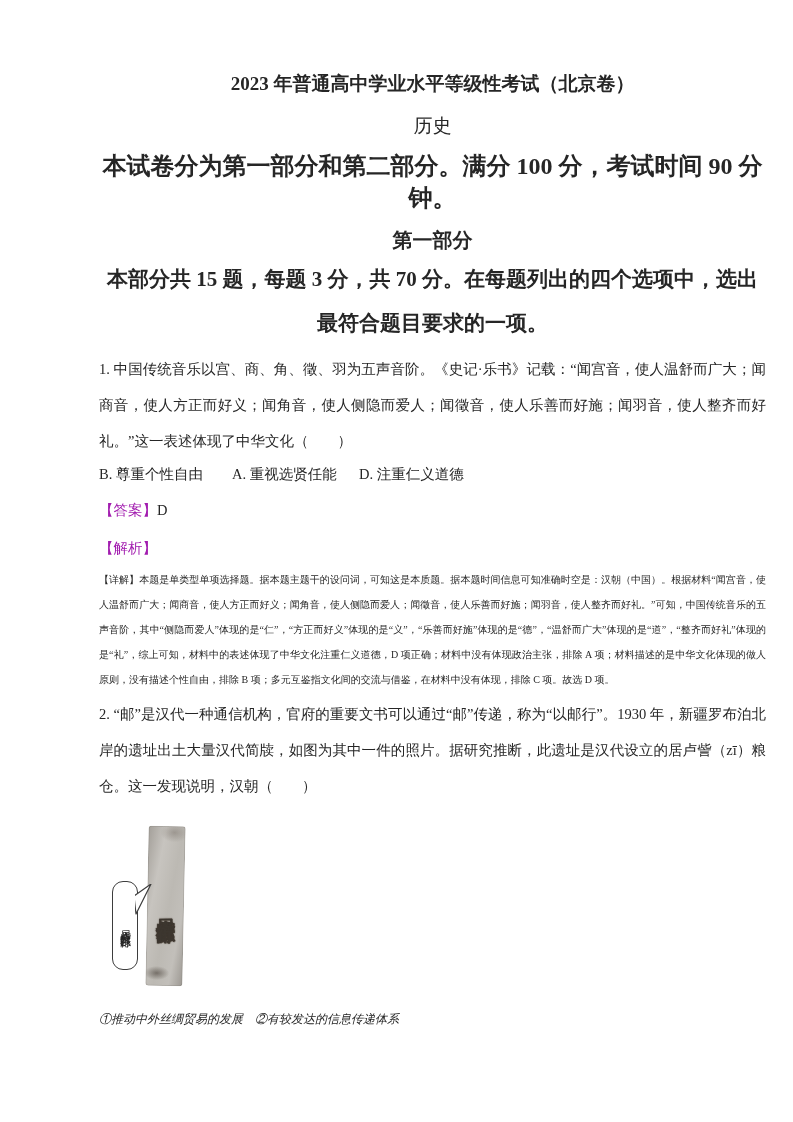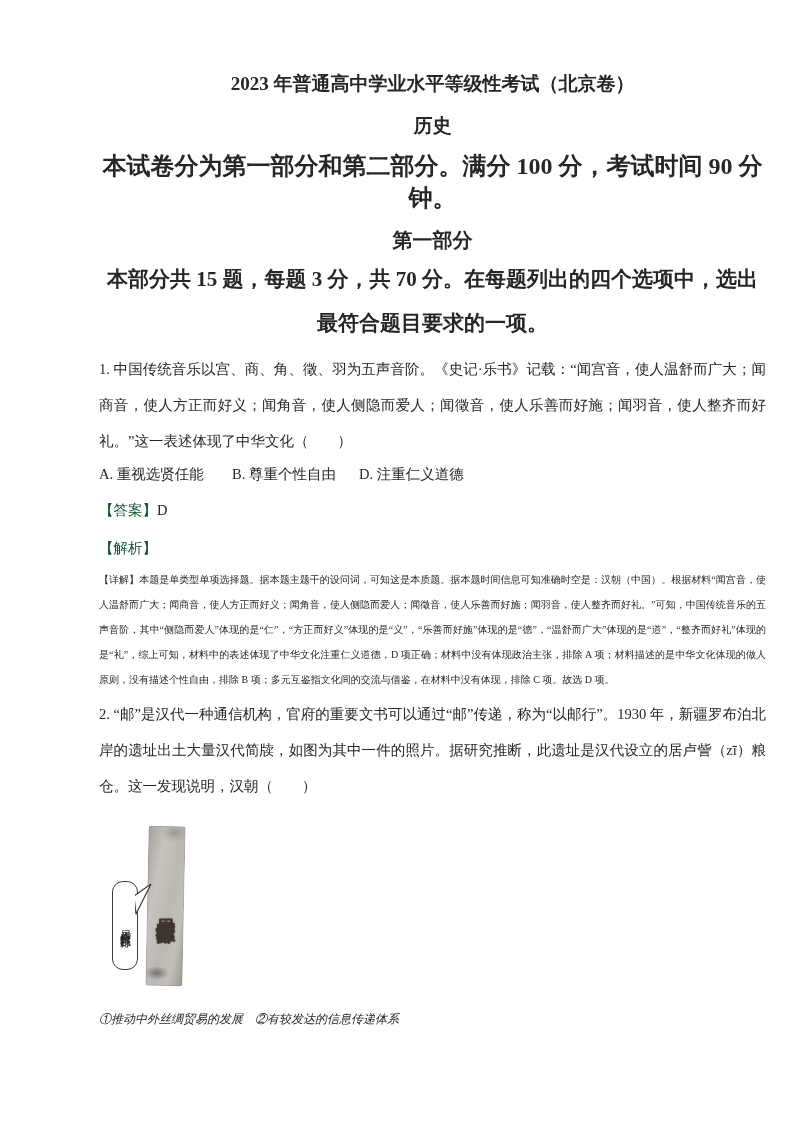--- a/index.html
+++ b/index.html
@@ -5,29 +5,29 @@
   html,body{margin:0;padding:0;}
   body{
     width:793px;height:1122px;overflow:hidden;background:#ffffff;
     font-family:"Liberation Serif","DejaVu Serif",serif;
     color:#262626;
     -webkit-font-smoothing:antialiased;
   }
   .page{position:relative;width:793px;height:1122px;box-sizing:border-box;padding:70px 63px 0 63px;margin-left:36px;}
   
   .h-title{font-size:19px;font-weight:bold;text-align:center;line-height:28px;}
-  .h-subject{font-size:19px;font-weight:bold;text-align:center;line-height:28px;margin-top:14px;}
+  .h-subject{font-size:19px;font-weight:normal;text-align:center;line-height:28px;margin-top:14px;}
   .h-examinfo{font-size:24px;font-weight:bold;text-align:center;line-height:32px;margin-top:10px;}
   .h-part{font-size:20px;font-weight:bold;text-align:center;line-height:30px;margin-top:11px;}
   .h-partdesc{font-size:21px;font-weight:bold;text-align:center;line-height:44px;margin-top:2px;}
   
   .stem{font-size:14.5px;line-height:36px;text-align:justify;margin-top:6px;}
   .options{display:grid;grid-template-columns:133px 127px 125px auto;font-size:14.5px;line-height:30px;margin-top:0px;}
   .ansline{font-size:14.5px;line-height:33px;margin-top:5px;}
-  .label-blue{color:#14532d;}
+  .label-blue{color:#a21caf;}
   .detail{font-size:10px;line-height:25px;text-align:justify;margin-top:2px;}
   .stem2{font-size:14.5px;line-height:36px;text-align:justify;margin-top:4px;}
   
   .figure{position:relative;height:162px;margin-top:22px;}
   .slip{
     position:absolute;left:48px;top:0;width:37px;height:160px;
     background:
       radial-gradient(ellipse 18px 10px at 30% 92%, rgba(60,52,44,.55), rgba(60,52,44,0) 70%),
       radial-gradient(ellipse 20px 14px at 70% 4%, rgba(120,112,104,.5), rgba(120,112,104,0) 70%),
       linear-gradient(100deg,#a39f99 0%,#c7c4bf 28%,#bcb9b3 55%,#c2bfba 78%,#9c9892 100%);
@@ -62,22 +62,22 @@
 
   <div class="h-title">2023 年普通高中学业水平等级性考试（北京卷）</div>
   <div class="h-subject">历史</div>
   <div class="h-examinfo">本试卷分为第一部分和第二部分。满分 100 分，考试时间 90 分钟。</div>
   <div class="h-part">第一部分</div>
   <div class="h-partdesc">本部分共 15 题，每题 3 分，共 70 分。在每题列出的四个选项中，选出最符合题目要求的一项。</div>
 
   <div class="stem">1. 中国传统音乐以宫、商、角、徵、羽为五声音阶。《史记·乐书》记载：“闻宫音，使人温舒而广大；闻商音，使人方正而好义；闻角音，使人侧隐而爱人；闻徵音，使人乐善而好施；闻羽音，使人整齐而好礼。”这一表述体现了中华文化（　　）</div>
 
   <div class="options">
+    <span>B. 尊重个性自由</span>
     <span>A. 重视选贤任能</span>
-    <span>B. 尊重个性自由</span>
     <span>D. 注重仁义道德</span>
   </div>
 
   <div class="ansline">
     <span class="label-blue">【答案】</span><span>D</span>
   </div>
 
   <div class="ansline">
     <span class="label-blue">【解析】</span>
   </div>

